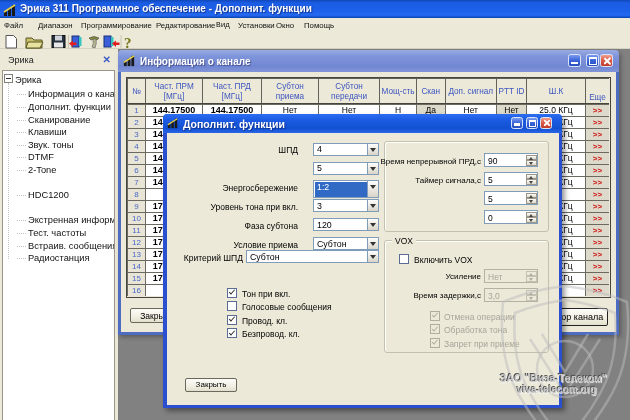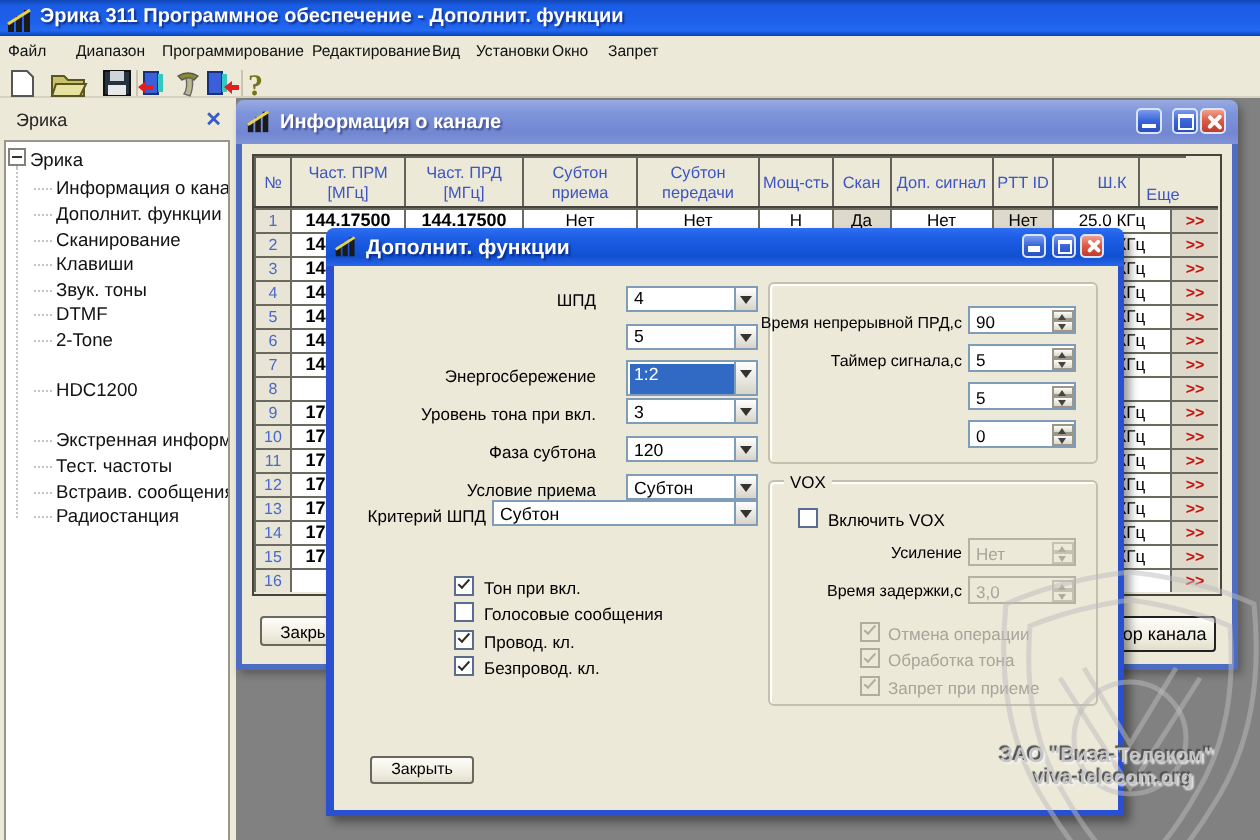--- a/index.html
+++ b/index.html
@@ -120,24 +120,24 @@
         <path d="M1 9 L12 2" stroke="#e8d44c" stroke-width="1.6" fill="none"></path>
   </svg>
   <div class="t">Эрика 311 Программное обеспечение - Дополнит. функции</div>
 </div>
 
 <div class="abs" id="menubar">
     <span style="left:4px;">Файл</span>
     <span style="left:38px;">Диапазон</span>
     <span style="left:81px;">Программирование</span>
     <span style="left:156px;">Редактирование</span>
-    <span style="left:216px;">Вид</span>
+    <span style="left:216px;font-family:Liberation Mono, monospace;">Вид</span>
     <span style="left:238px;">Установки</span>
     <span style="left:276px;">Окно</span>
-    <span style="left:304px;">Запрет</span>
+    <span style="left:304px;">Помощь</span>
   </div>
 
 <div class="abs" id="toolbar"></div>
 <svg class="abs" style="left:5px;top:35px;z-index:2" width="140" height="14" viewBox="0 0 140 14">
   <path d="M1 0.5 h7.5 l3 3 v9.5 h-10.5 z" fill="#fff" stroke="#555" stroke-width="1"></path>
   <g transform="translate(21,1)">
     <path d="M0 2 h6 l2 2 h8 v8 h-16 z" fill="#c8c06a" stroke="#5a5420" stroke-width="1"></path>
     <path d="M2 6 h15 l-3 6 h-14 z" fill="#e8e2a0" stroke="#5a5420" stroke-width="1"></path>
   </g>
   <g transform="translate(47,0.5)">
@@ -231,21 +231,21 @@
     <div class="th" style="left:127px;top:78px;width:18px;height:26px;">№</div>
 <div class="th" style="left:145px;top:78px;width:57px;height:26px;">Част. ПРМ<br>[МГц]</div>
 <div class="th" style="left:202px;top:78px;width:59px;height:26px;">Част. ПРД<br>[МГц]</div>
 <div class="th" style="left:261px;top:78px;width:57px;height:26px;">Субтон приема</div>
 <div class="th" style="left:318px;top:78px;width:61px;height:26px;">Субтон<br>передачи</div>
 <div class="th" style="left:379px;top:78px;width:37px;height:26px;">Мощ-сть</div>
 <div class="th" style="left:416px;top:78px;width:28.5px;height:26px;">Скан</div>
 <div class="th" style="left:444.5px;top:78px;width:51.5px;height:26px;">Доп. сигнал</div>
 <div class="th" style="left:496px;top:78px;width:30px;height:26px;">PTT ID</div>
 <div class="th" style="left:526px;top:78px;width:59px;height:26px;">Ш.К</div>
-<div class="th" style="left:569px;top:78px;width:24px;height:39px;">Еще</div>
+<div class="th" style="left:585px;top:78px;width:24px;height:39px;">Еще</div>
 <div class="tc tg tnum" style="left:127px;top:104px;width:18px;">1</div>
       <div class="tc tfreq" style="left:145px;top:104px;width:57px;">144.17500</div>
       <div class="tc tfreq" style="left:202px;top:104px;width:59px;">144.17500</div>
       <div class="tc" style="left:261px;top:104px;width:57px;">Нет</div>
       <div class="tc" style="left:318px;top:104px;width:61px;">Нет</div>
       <div class="tc" style="left:379px;top:104px;width:37px;">Н</div>
       <div class="tc tg" style="left:416px;top:104px;width:28.5px;">Да</div>
       <div class="tc" style="left:444.5px;top:104px;width:51.5px;">Нет</div>
       <div class="tc tg" style="left:496px;top:104px;width:30px;">Нет</div>
       <div class="tc" style="left:526px;top:104px;width:59px;">25.0 КГц</div>

